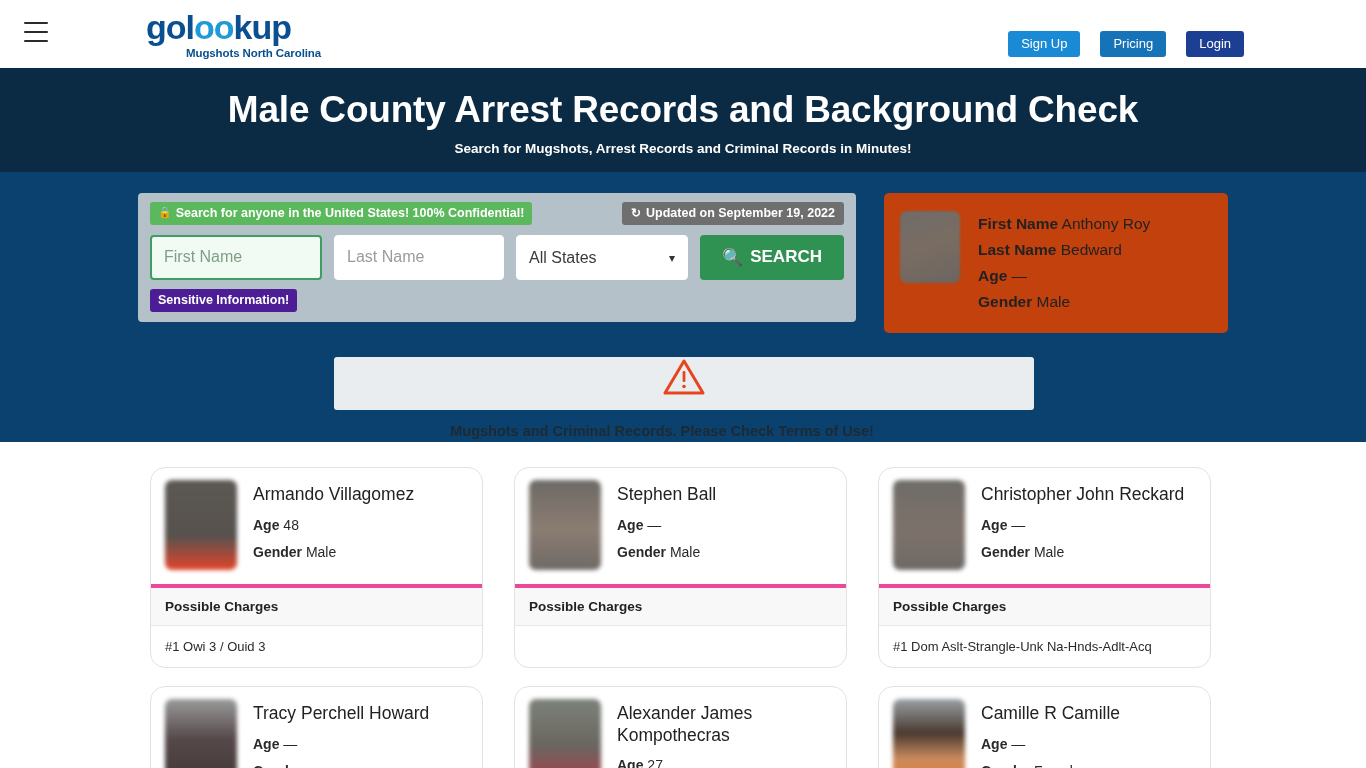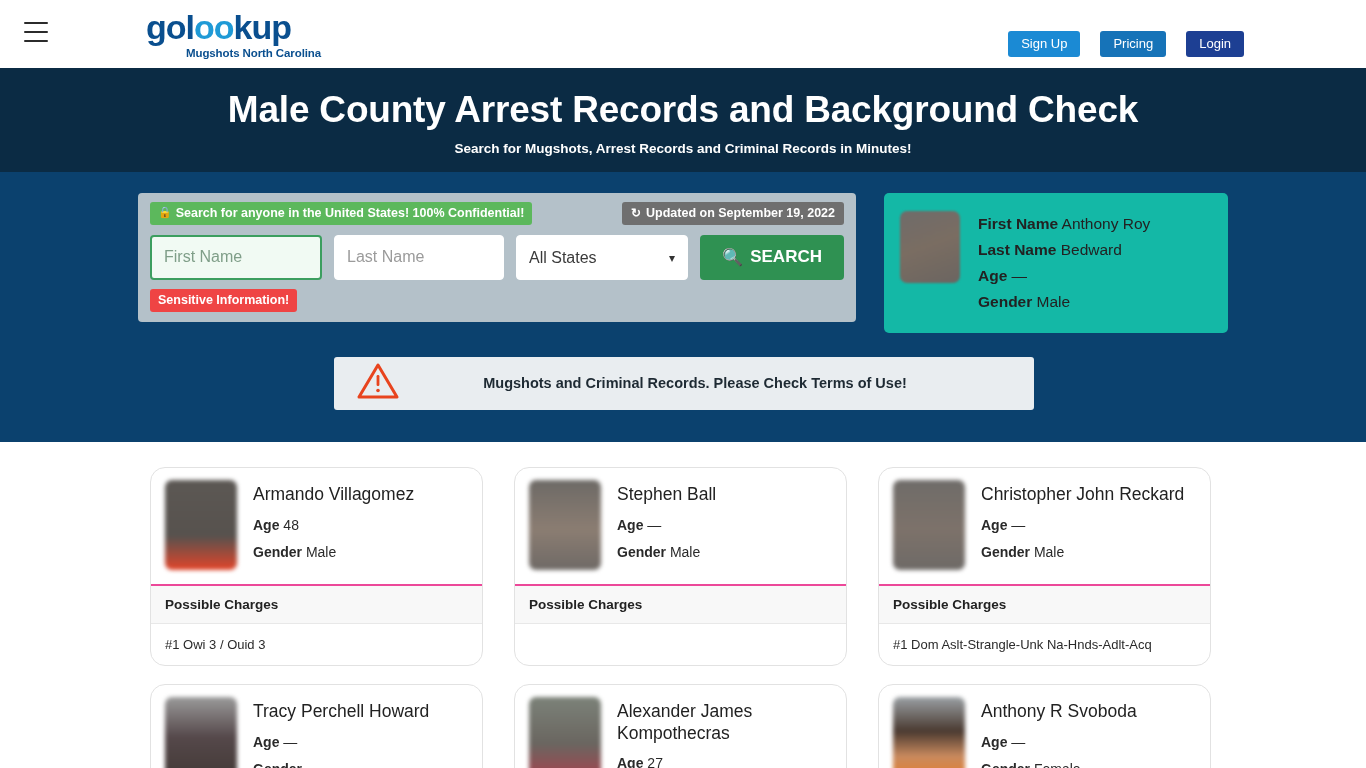--- a/index.html
+++ b/index.html
@@ -104,42 +104,42 @@
     position:absolute; right:13px; top:16px; pointer-events:none;
     font-size:12px; color:#333;
   }
   .btn-search{
     width:159px; height:45px; background:#2f9152; border:none; border-radius:4px;
     color:#fff; font-size:17px; font-weight:700; cursor:pointer;
     display:flex; align-items:center; justify-content:center; gap:7px;
     font-family:"Liberation Sans", sans-serif;
   }
   .badge-red{
-    background:#ef4444; color:#fff; font-size:12.5px; font-weight:700;
+    background:#4c1d95; color:#fff; font-size:12.5px; font-weight:700;
     padding:4px 8px 5px; border-radius:3px; display:inline-block; margin-top:9px;
   }
 
   
   .featured-card{
-    background:#14b8a6; border-radius:5px; width:344px; padding:18px 16px;
+    background:#c2410c; border-radius:5px; width:344px; padding:18px 16px;
     display:flex; gap:18px; align-items:flex-start; min-height:122px;
   }
   .thumb{
     border-radius:7px; flex:none; overflow:hidden;
     background:#6e6e6e;
   }
   .thumb-featured{ width:60px; height:72px; }
   .featured-lines{ font-size:15.5px; line-height:1.68; color:#222; }
   .featured-lines b{ font-weight:700; }
 
   
   .warn-wrap{ padding-left:334px; padding-top:24px; }
   .warn{
     width:700px; height:53px; background:#e9edf0; border-radius:3px;
-    display:flex; align-items:center; padding:0 22px; gap:22px;
+    display:flex; align-items:center; padding:0 22px; gap:22px;flex-direction:column;
   }
   .warn-text{
     flex:1; text-align:center; font-size:14.5px; font-weight:700; color:#1e2a33;
     margin-right:44px;
   }
 
   
   .results{ padding:25px 131px 0 150px; background:#fff; }
   .grid{
     display:grid; grid-template-columns:repeat(3, 333px); column-gap:31px; row-gap:18px;
@@ -147,21 +147,21 @@
   .card{
     border:1px solid #e2e2e2; border-radius:15px; background:#fff; overflow:hidden;
   }
   .card-top{ display:flex; gap:16px; padding:12px 14px 14px; }
   .thumb-card{ width:72px; height:90px; }
   .card-info{ padding-top:4px; }
   .card-name{ font-size:17.5px; color:#222; line-height:1.25; margin-bottom:10px; }
   .card-meta{ font-size:14px; color:#2a2a2a; margin-top:11px; }
   .card-meta b{ font-weight:700; }
   .charges-head{
-    border-top:2px solid #ec4899; border-bottom:1px solid #e8e8e8;
+    border-top:4px solid #ec4899; border-bottom:1px solid #e8e8e8;
     background:#f8f8f8; padding:11px 14px; font-size:13.5px; font-weight:700; color:#222;
   }
   .charges-body{ padding:13px 14px; font-size:13px; color:#2a2a2a; }
 </style>
 </head>
 <body>
 
 <div class="site-header">
   <div class="hamburger">
     <span></span>
@@ -342,21 +342,21 @@
             <span>27</span>
           </div>
         </div>
       </div>
     </div>
 
     <div class="card">
       <div class="card-top">
         <div class="thumb thumb-card" style="background:linear-gradient(180deg,#9aa0a4 0%,#4a3a31 38%,#c98a5e 66%,#f07a1e 100%);filter:blur(2px);"></div>
         <div class="card-info">
-          <div class="card-name">Anthony R Svoboda</div>
+          <div class="card-name">Camille R Camille</div>
           <div class="card-meta">
             <b>Age</b>
             <span>—</span>
           </div>
           <div class="card-meta">
             <b>Gender</b>
             <span>Female</span>
           </div>
         </div>
       </div>

